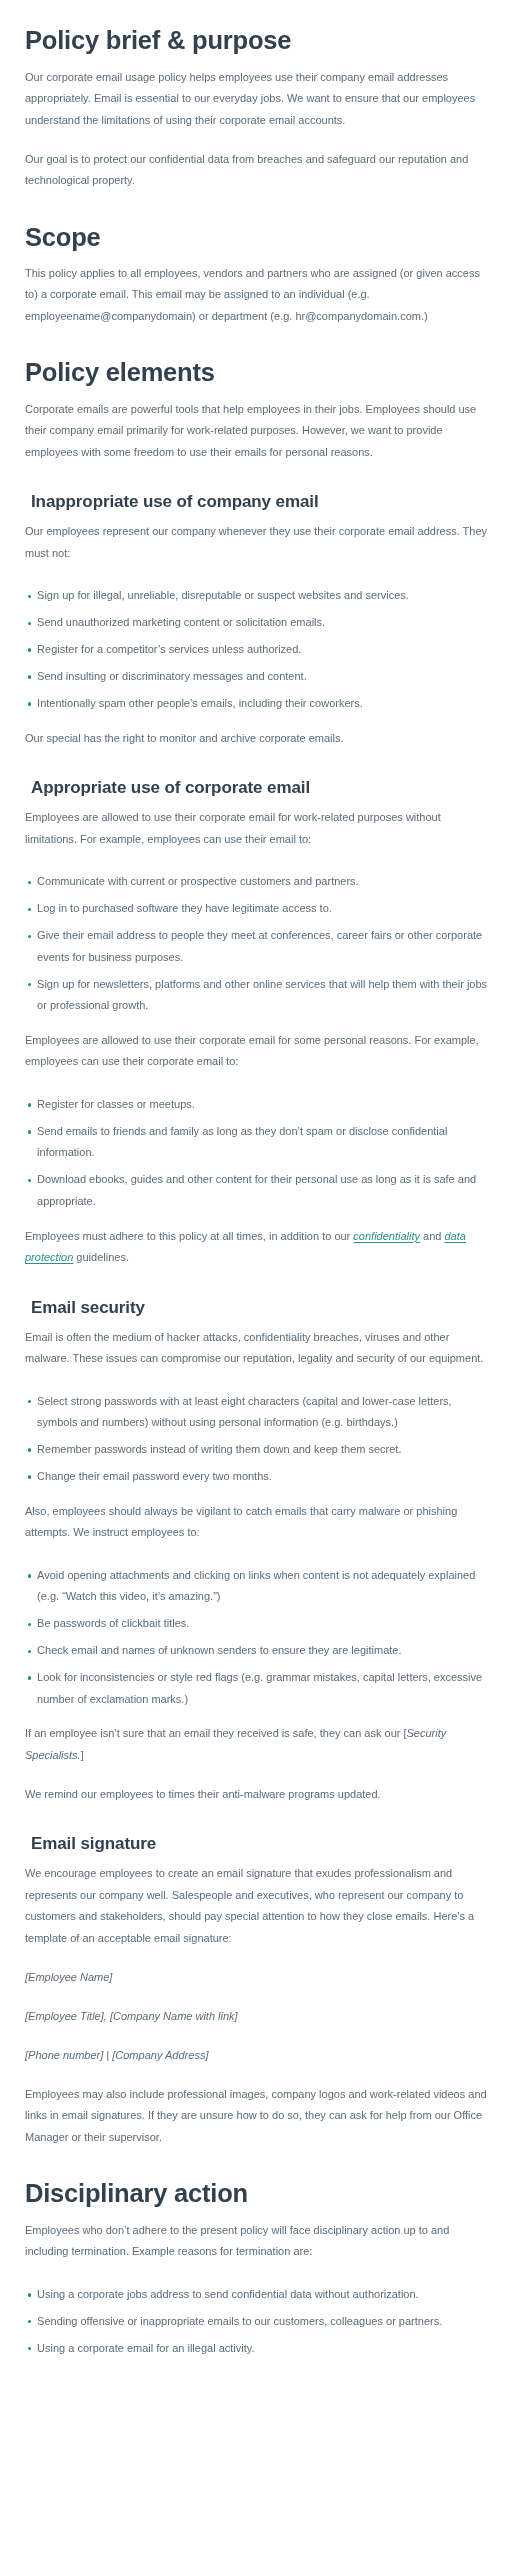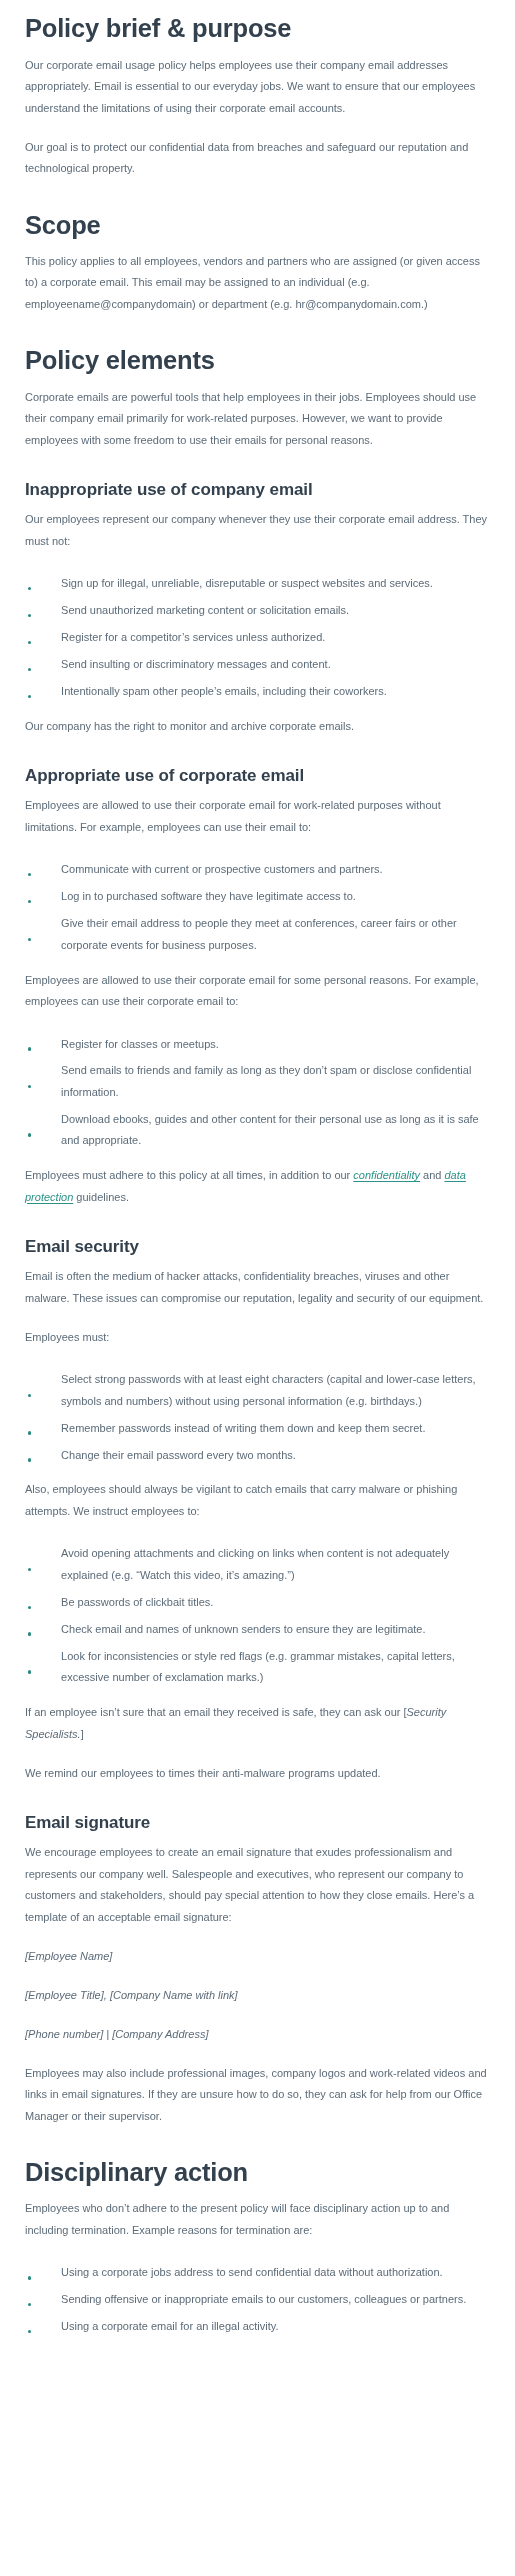--- a/index.html
+++ b/index.html
@@ -16,48 +16,47 @@
     padding: 9.4px 24px 27px 25px;
   }
   h1 {
     font-size: 25.5px;
     line-height: 1.25;
     font-weight: 700;
     color: #33404d;
     letter-spacing: -0.2px;
     margin: 30px 0 9.4px 0;
   }
-  h1:first-child { margin-top: 4px; }
+  h1:first-child { margin-top: 16px; }
   h2 {
     font-size: 17px;
     line-height: 1.3;
     font-weight: 700;
     color: #33404d;
     letter-spacing: -0.1px;
-    margin: 28px 0 8px 0;
+    margin: 28px 0 8px 6px;
   }
   p {
     font-size: 11px;
     line-height: 21.5px;
     color: #5c6b78;
     margin: 0 0 17.5px 0;
   }
   ul {
     list-style: none;
     margin: 21px 0 13.4px 0;
     padding: 0;
   }
   li {
     display: flex;
-    align-items: center;
+    align-items: flex-start;
     margin-bottom: 5.4px;
     font-size: 11px;
     line-height: 21.5px;
     color: #5c6b78;
-    gap: 24px;
   }
   .dot {
     flex: 0 0 auto;
     width: 3.4px;
     height: 3.4px;
     border-radius: 50%;
     background: #26897e;
     margin: 9.4px 6px 0 2.7px;
   }
   a.policy-link {
@@ -98,56 +97,59 @@
       </li>
       <li>
         <span class="dot"></span>
         <span>Send insulting or discriminatory messages and content.</span>
       </li>
       <li>
         <span class="dot"></span>
         <span>Intentionally spam other people’s emails, including their coworkers.</span>
       </li>
     </ul>
-    <p><span>Our company has the right to monitor and archive corporate emails.</span></p>
+    <p><span>Our special has the right to monitor and archive corporate emails.</span></p>
     <h2>Appropriate use of corporate email</h2>
     <p><span>Employees are allowed to use their corporate email for work-related purposes without limitations. For example, employees can use their email to:</span></p>
     <ul>
       <li>
         <span class="dot"></span>
         <span>Communicate with current or prospective customers and partners.</span>
       </li>
       <li>
         <span class="dot"></span>
         <span>Log in to purchased software they have legitimate access to.</span>
       </li>
       <li>
         <span class="dot"></span>
         <span>Give their email address to people they meet at conferences, career fairs or other corporate events for business purposes.</span>
+      </li>
+      <li>
+        <span class="dot"></span>
+        <span>Sign up for newsletters, platforms and other online services that will help them with their jobs or professional growth.</span>
       </li>
     </ul>
     <p><span>Employees are allowed to use their corporate email for some personal reasons. For example, employees can use their corporate email to:</span></p>
     <ul>
       <li>
         <span class="dot"></span>
         <span>Register for classes or meetups.</span>
       </li>
       <li>
         <span class="dot"></span>
         <span>Send emails to friends and family as long as they don’t spam or disclose confidential information.</span>
       </li>
       <li>
         <span class="dot"></span>
         <span>Download ebooks, guides and other content for their personal use as long as it is safe and appropriate.</span>
       </li>
     </ul>
     <p><span>Employees must adhere to this policy at all times, in addition to our </span><a class="policy-link" href="#">confidentiality</a><span> and </span><a class="policy-link" href="#">data protection</a><span> guidelines.</span></p>
     <h2>Email security</h2>
     <p><span>Email is often the medium of hacker attacks, confidentiality breaches, viruses and other malware. These issues can compromise our reputation, legality and security of our equipment.</span></p>
-    <p><span>Employees must:</span></p>
     <ul>
       <li>
         <span class="dot"></span>
         <span>Select strong passwords with at least eight characters (capital and lower-case letters, symbols and numbers) without using personal information (e.g. birthdays.)</span>
       </li>
       <li>
         <span class="dot"></span>
         <span>Remember passwords instead of writing them down and keep them secret.</span>
       </li>
       <li>

